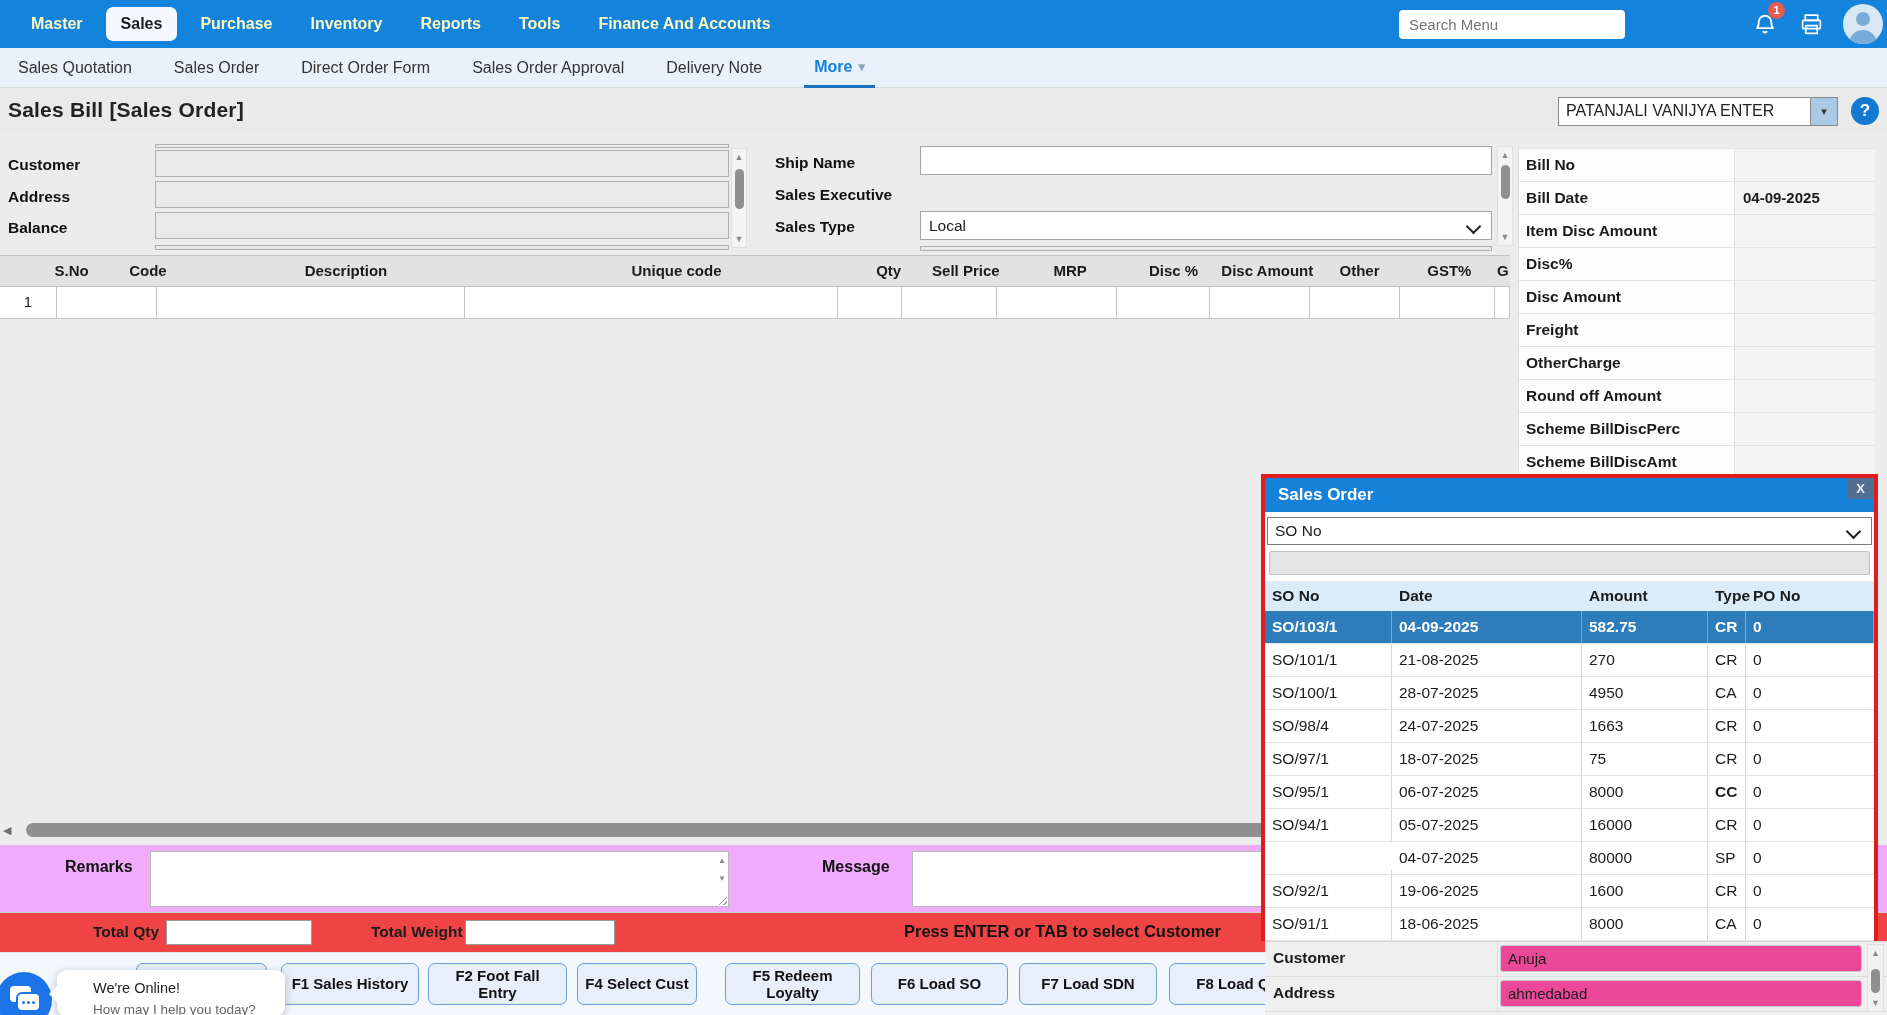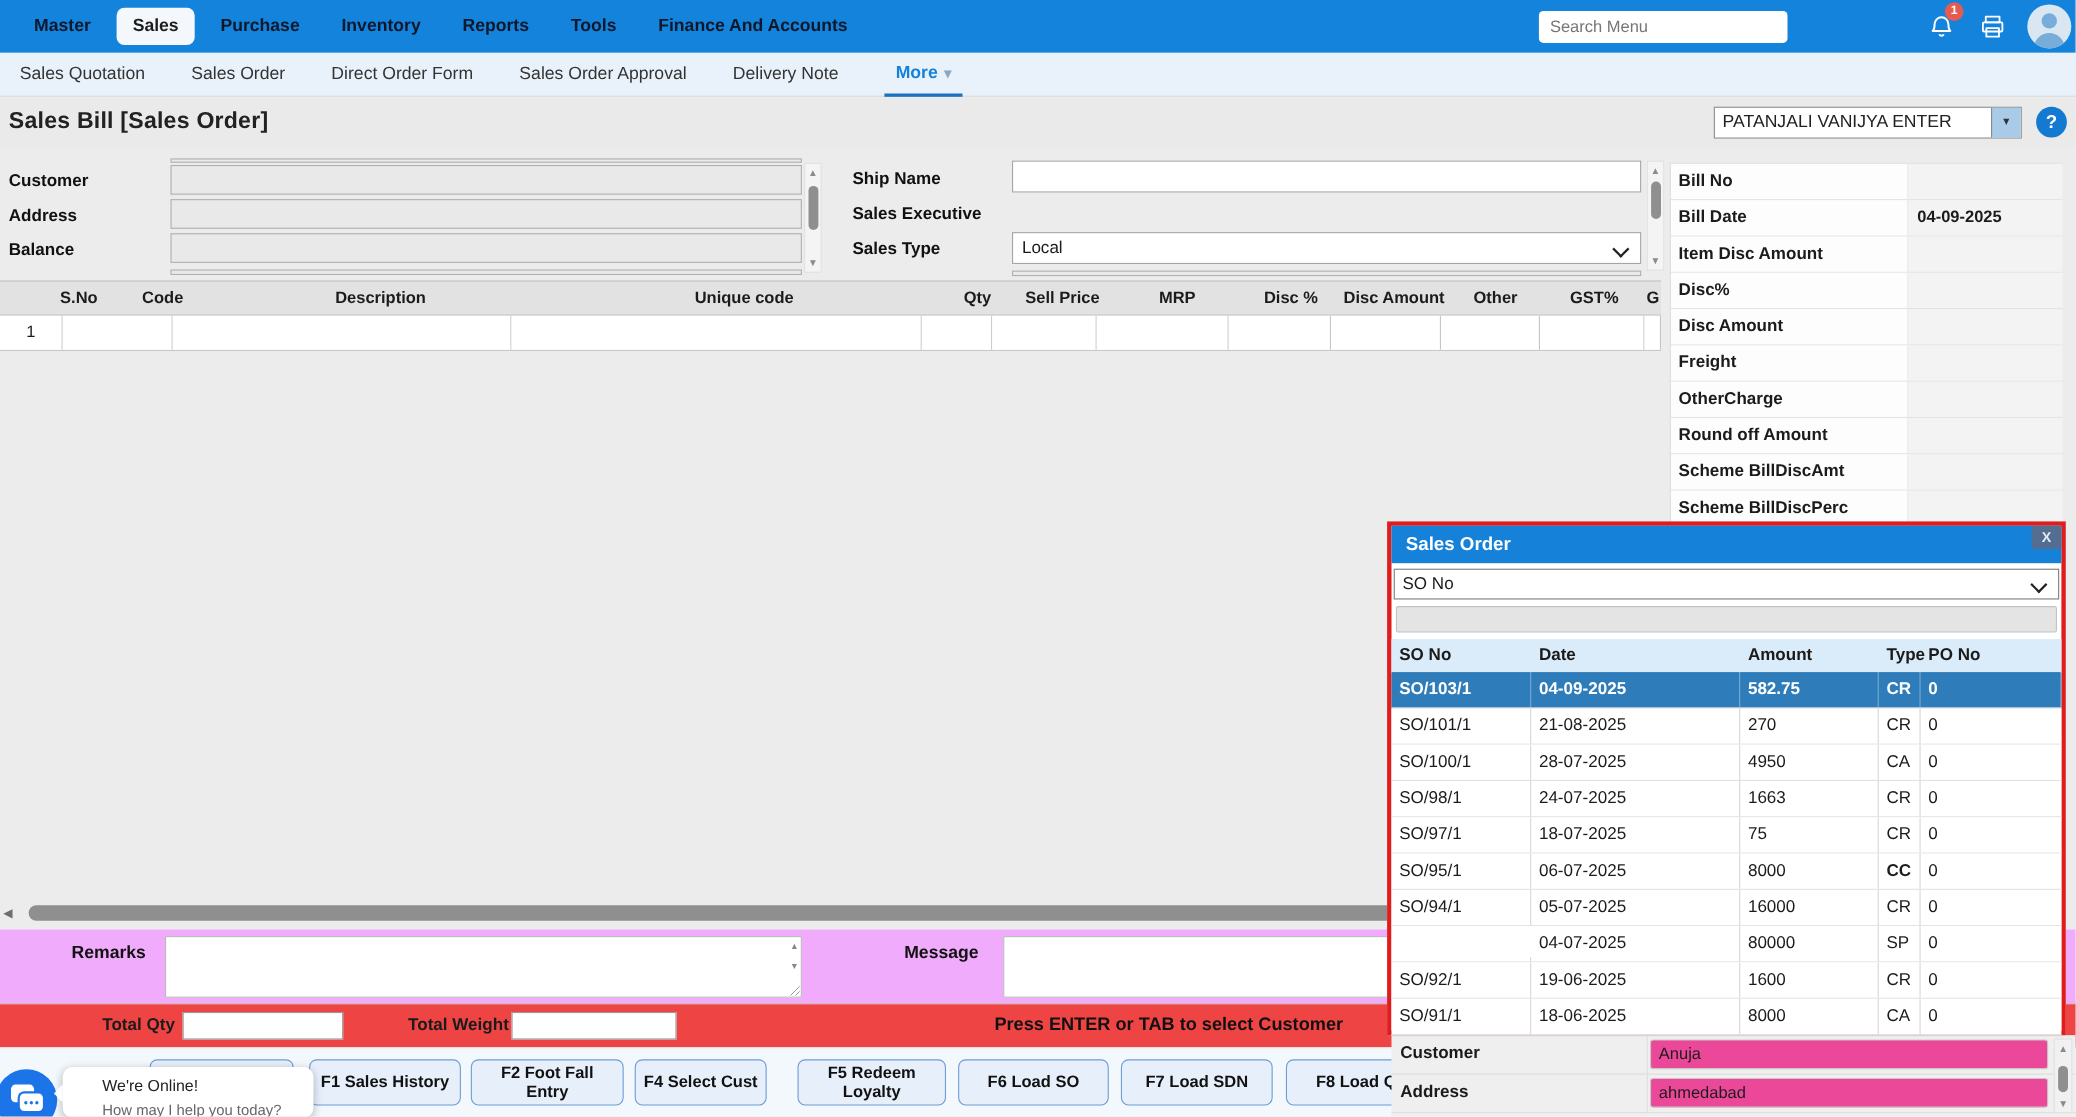--- a/index.html
+++ b/index.html
@@ -1,21 +1,21 @@
 <!DOCTYPE html>
 <html><head>
 <meta charset="utf-8">
 <style>
   html,body{margin:0;padding:0}
   body{width:1887px;height:1015px;position:relative;overflow:hidden;background:#ececec;
        font-family:"Liberation Sans",sans-serif;color:#1b1b1b;font-size:15px}
   
   #topnav{position:absolute;left:0;top:0;width:1887px;height:48px;background:#1483db}
   #topnav-tabs{position:absolute;left:16px;top:6px;height:36px;display:flex;align-items:center;gap:8px}
-  .tab{color:#0f172a;font-weight:700;font-size:16px;padding:8px 15px;border-radius:7px;white-space:nowrap;cursor:default}
+  .tab{color:#fef9c3;font-weight:700;font-size:16px;padding:8px 15px;border-radius:7px;white-space:nowrap;cursor:default}
   .tab.active{background:#f4f8fc;color:#1c1c1c}
   #search{position:absolute;left:1399px;top:10px;width:226px;height:29px;border:none;border-radius:4px;
           font-size:15px;padding:0 10px;color:#555;background:#fff;box-sizing:border-box;font-family:inherit}
   #bell{position:absolute;left:1752px;top:11px;width:26px;height:26px}
   #badge{position:absolute;left:1768px;top:2px;min-width:17px;height:17px;background:#e45b52;border-radius:9px;
          color:#fff;font-size:11px;font-weight:700;text-align:center;line-height:17px;padding:0 2px;box-sizing:border-box}
   #printer{position:absolute;left:1798px;top:12px;width:27px;height:25px}
   #avatar{position:absolute;left:1843px;top:4px;width:40px;height:40px;border-radius:50%;background:#d9e7f3;overflow:hidden}
   
   #subnav{position:absolute;left:0;top:48px;width:1887px;height:40px;background:#e9f2fa;border-bottom:1px solid #d9d9d9;
@@ -270,25 +270,25 @@
     </div>
     <div class="srow">
       <div class="slabel">OtherCharge</div>
       <div class="svalue"></div>
     </div>
     <div class="srow">
       <div class="slabel">Round off Amount</div>
       <div class="svalue"></div>
     </div>
     <div class="srow">
+      <div class="slabel">Scheme BillDiscPerc</div>
+      <div class="svalue"></div>
+    </div>
+    <div class="srow">
       <div class="slabel">Scheme BillDiscAmt</div>
-      <div class="svalue"></div>
-    </div>
-    <div class="srow">
-      <div class="slabel">Scheme BillDiscPerc</div>
       <div class="svalue"></div>
     </div>
   </div>
 
 <div id="hscroll">
   <span id="harrow">◀</span>
   <div id="hthumb"></div>
 </div>
 
 <div id="remarksband">
@@ -352,21 +352,21 @@
         <div class="pc" style="width: 128px;">0</div>
       </div>
       <div class="prow">
         <div class="pc" style="width: 127px;">SO/100/1</div>
         <div class="pc" style="width: 190px;">28-07-2025</div>
         <div class="pc" style="width: 126px;">4950</div>
         <div class="pc" style="width: 38px;">CA</div>
         <div class="pc" style="width: 128px;">0</div>
       </div>
       <div class="prow">
-        <div class="pc" style="width: 127px;">SO/98/1</div>
+        <div class="pc" style="width: 127px;">SO/98/4</div>
         <div class="pc" style="width: 190px;">24-07-2025</div>
         <div class="pc" style="width: 126px;">1663</div>
         <div class="pc" style="width: 38px;">CR</div>
         <div class="pc" style="width: 128px;">0</div>
       </div>
       <div class="prow">
         <div class="pc" style="width: 127px;">SO/97/1</div>
         <div class="pc" style="width: 190px;">18-07-2025</div>
         <div class="pc" style="width: 126px;">75</div>
         <div class="pc" style="width: 38px;">CR</div>

